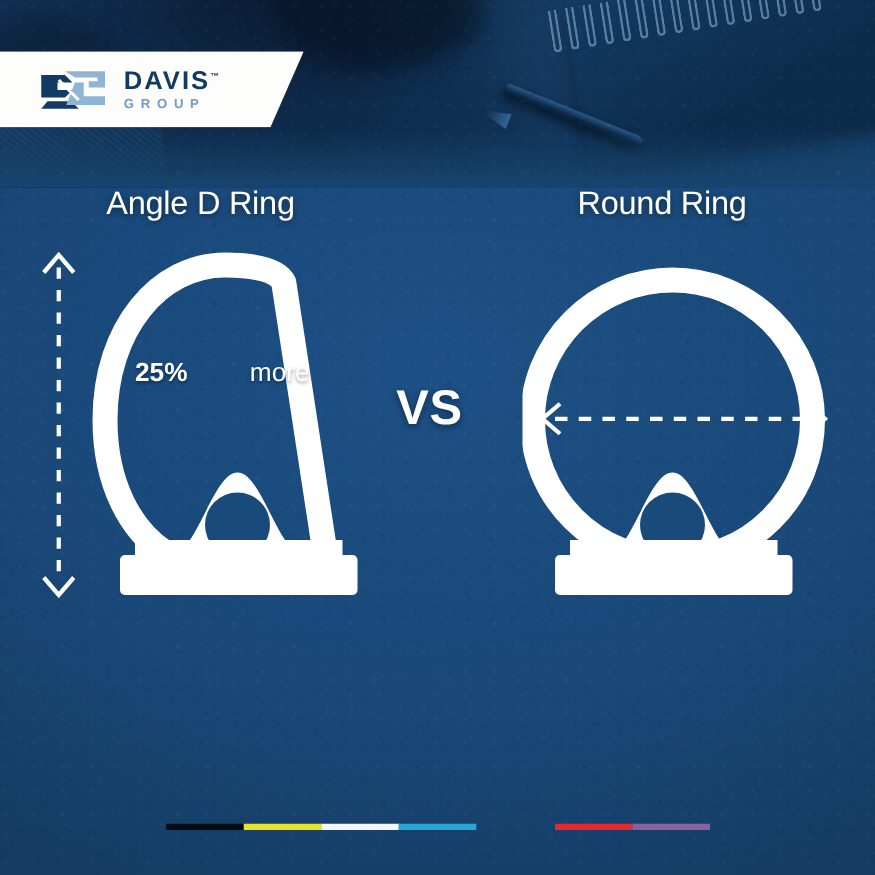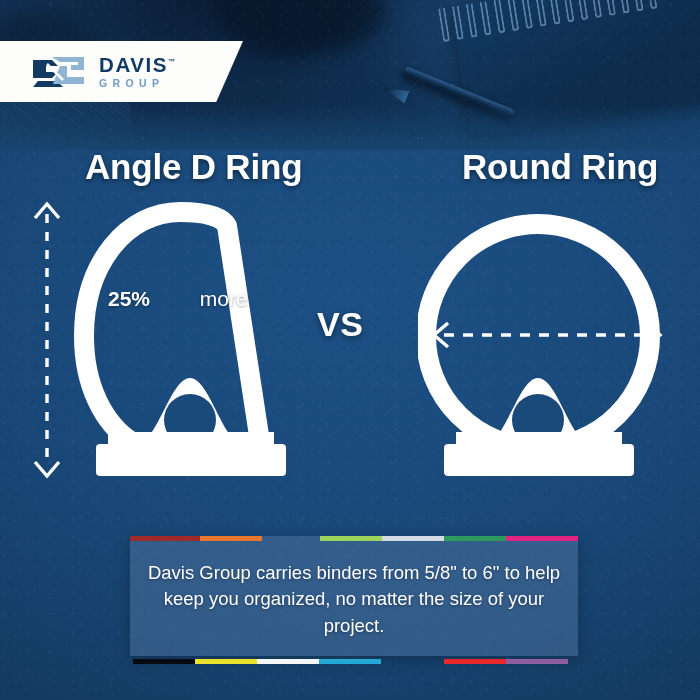--- a/index.html
+++ b/index.html
@@ -120,32 +120,32 @@
   }
   #logo-tm { font-size:7px; vertical-align:super; letter-spacing:0; color:#123a63; }
   #logo-group {
     font-size:10.5px; font-weight:bold; letter-spacing:5.4px;
     color:#6e9cc4; line-height:1; margin-top:3px;
   }
 
   
   .ring-title {
     position:absolute; top:147px;
-    font-size:35px; font-weight:bold; color:#ffffff;
+    font-size:26px; font-weight:normal; color:#ffffff;
     letter-spacing:-.2px;
     text-shadow:0 2px 5px rgba(0,0,0,.45);
     white-space:nowrap;
   }
   #title-left  { left:85px; }
   #title-right { left:462px;text-align:right; }
 
   
   #vs {
     position:absolute; left:317px; top:305px;
-    font-size:34px; font-weight:bold; color:#ffffff;
+    font-size:39px; font-weight:bold; color:#ffffff;
     letter-spacing:.5px;
     text-shadow:0 2px 6px rgba(0,0,0,.45);
   }
 
   
   .binder { position:absolute; }
   #binder-left  { left:62px;  top:196px; width:255px; height:285px; }
   #binder-right { left:418px; top:196px; width:265px; height:285px; }
 
   
@@ -279,32 +279,20 @@
     <rect x="26" y="248" width="190" height="32" rx="4" fill="#ffffff"></rect>
     <rect x="38" y="236" width="166" height="22" fill="#ffffff"></rect>
   </svg>
 
   <svg id="arrow-horizontal" viewBox="0 0 238 38">
     <line x1="16" y1="19" x2="222" y2="19" stroke="#ffffff" stroke-width="3.4" stroke-dasharray="10 9" stroke-linecap="butt"></line>
     <path d="M20 7 L6 19 L20 31" fill="none" stroke="#ffffff" stroke-width="3.4"></path>
     <path d="M218 7 L232 19 L218 31" fill="none" stroke="#ffffff" stroke-width="3.4"></path>
   </svg>
 
-  <div id="caption-panel">
-    <div id="stripe-top" class="stripe">
-        <span style="width: 70px; background: rgb(158, 42, 42);"></span>
-        <span style="width: 62px; background: rgb(232, 118, 44);"></span>
-        <span style="width: 58px; background: transparent;"></span>
-        <span style="width: 62px; background: rgb(158, 212, 92);"></span>
-        <span style="width: 62px; background: rgb(211, 219, 228);"></span>
-        <span style="width: 62px; background: rgb(46, 154, 94);"></span>
-        <span style="width: 72px; background: rgb(226, 35, 127);"></span>
-      </div>
-    <div id="caption-text">Davis Group carries binders from 5/8" to 6" to help keep you organized, no matter the size of your project.</div>
-  </div>
   <div id="stripe-bottom" class="stripe">
       <span style="width: 62px; background: rgb(8, 12, 18);"></span>
       <span style="width: 62px; background: rgb(234, 225, 42);"></span>
       <span style="width: 62px; background: rgb(244, 246, 248);"></span>
       <span style="width: 62px; background: rgb(36, 169, 214);"></span>
       <span style="width: 63px; background: transparent;"></span>
       <span style="width: 62px; background: rgb(232, 40, 44);"></span>
       <span style="width: 62px; background: rgb(141, 95, 158);"></span>
     </div>
 

